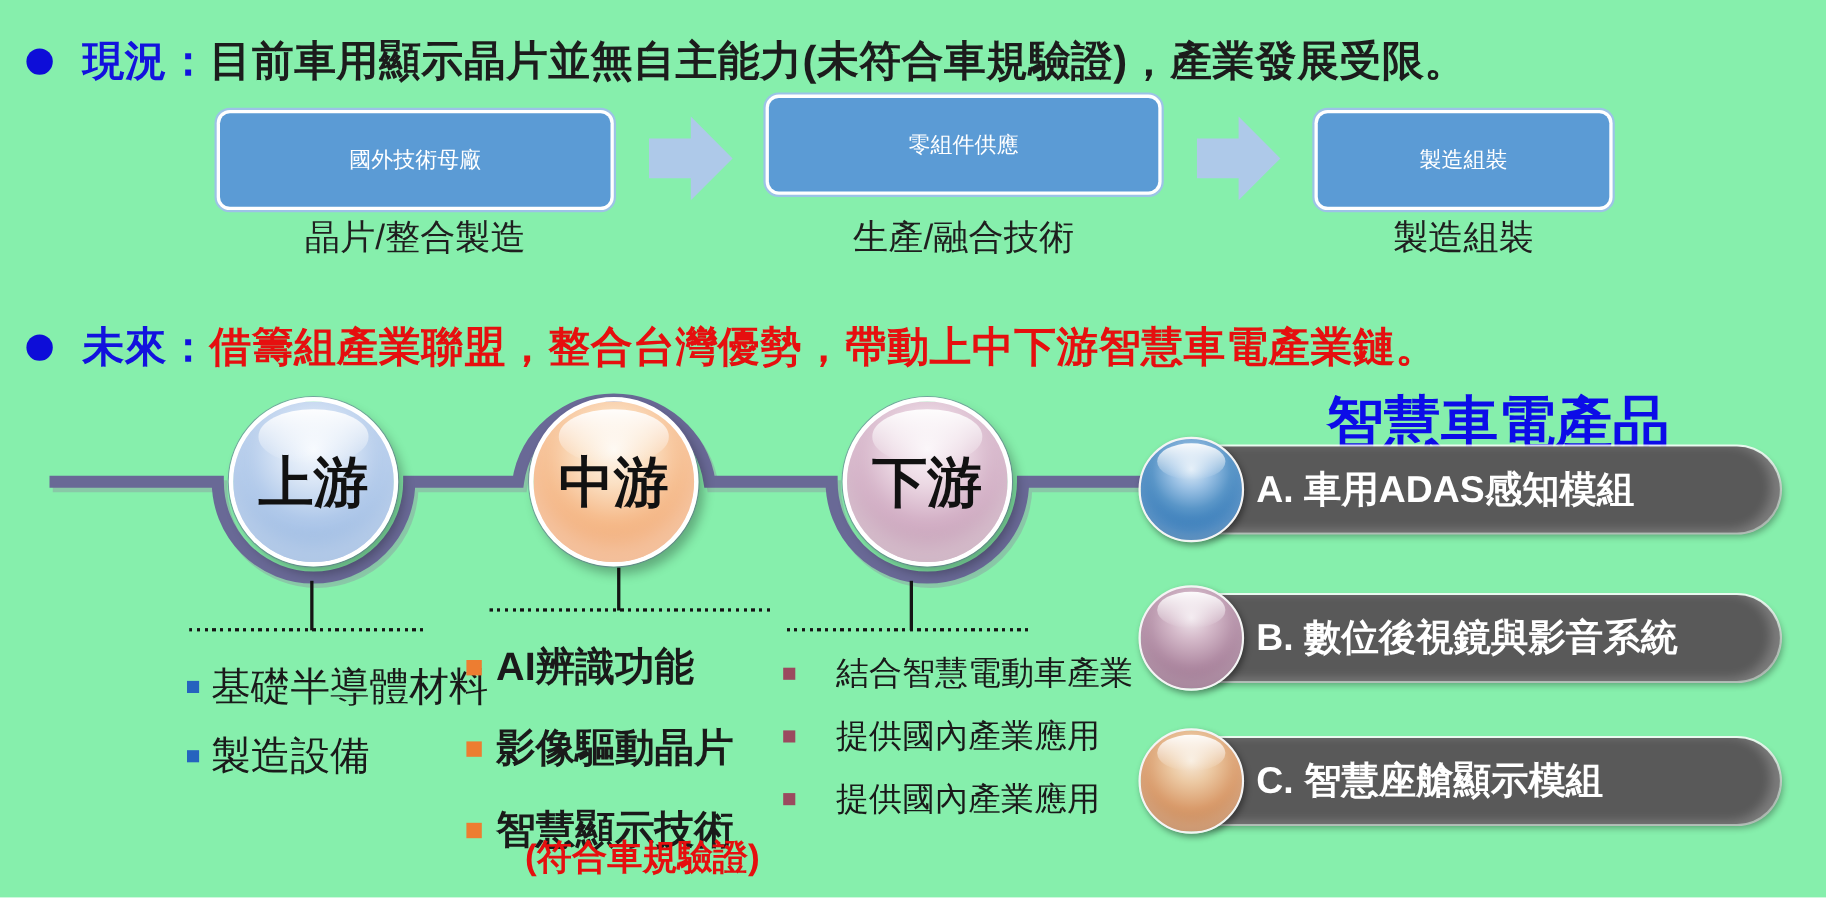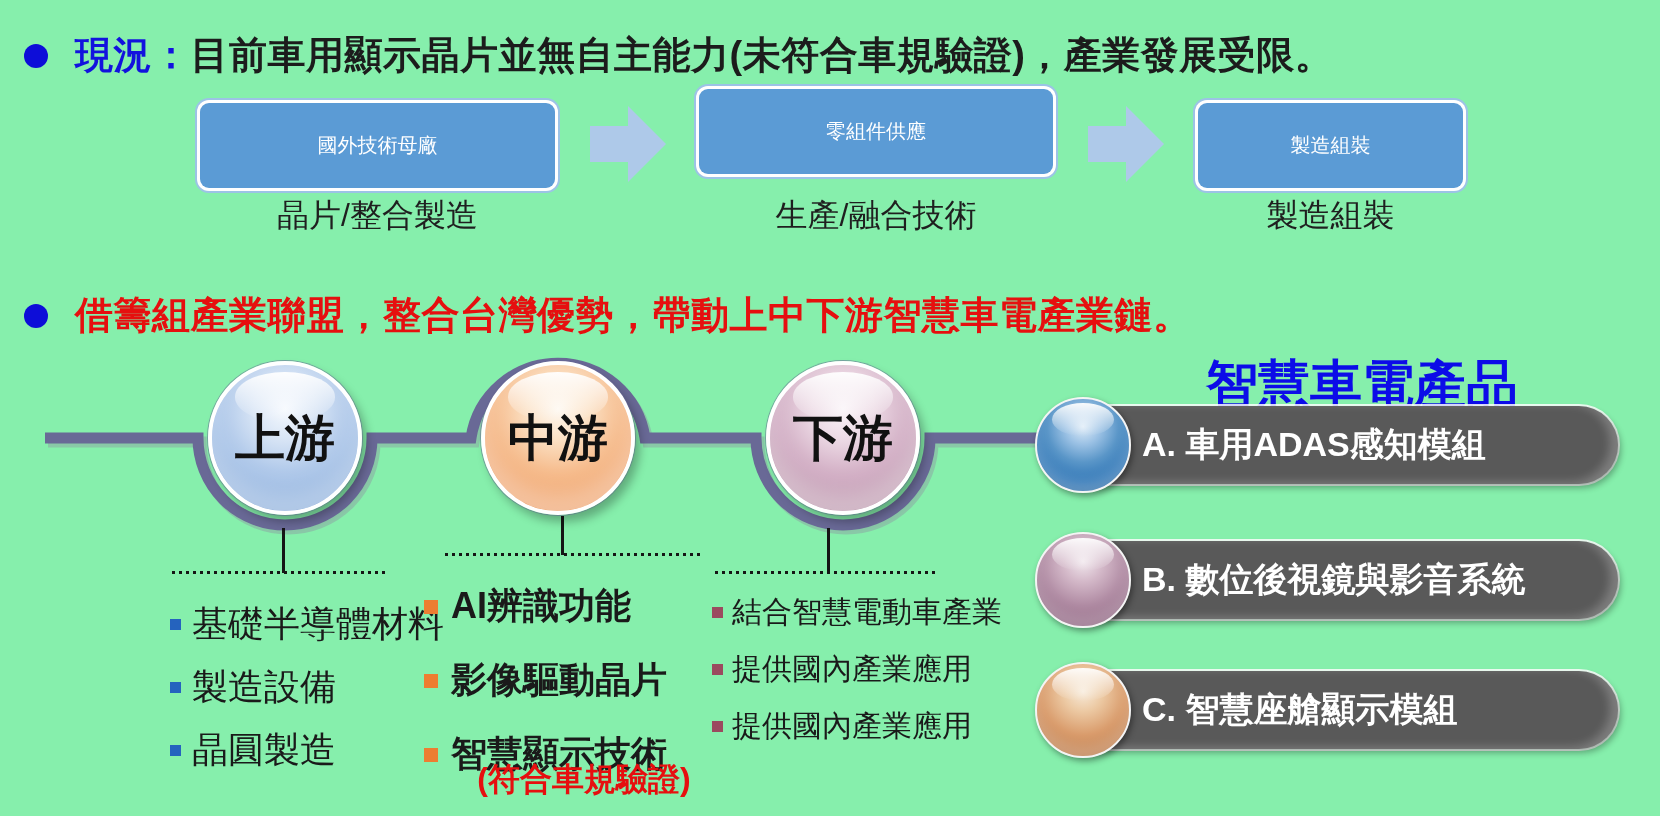--- a/index.html
+++ b/index.html
@@ -43,21 +43,21 @@
   .stage-list li{display:flex;align-items:center;white-space:nowrap;}
   .sq{flex:0 0 auto;display:inline-block;}
   .sq-blue{width:11px;height:11px;background:#2563be;margin-right:11px;}
   .sq-orange{width:14px;height:14px;background:#ed7d31;margin-right:13px;}
   .sq-mauve{width:11px;height:11px;background:#9b4a5f;margin-right:9px;}
   .list-left{left:170px;top:600px;font-size:36px;}
   .list-left li{margin-bottom:14px;}
   .list-mid{left:424px;top:582px;font-size:36px;font-weight:bold;}
   .list-mid li{margin-bottom:25px;}
   .list-right{left:712px;top:592px;font-size:30px;}
-  .list-right li{margin-bottom:16px;}
+  .list-right li{margin-bottom:16px;gap:28px;}
   .mid-note{position:absolute;left:444px;top:758px;width:280px;text-align:center;
     font-size:32px;font-weight:bold;color:#e60f0f;white-space:nowrap;}
   
   .prod-title{position:absolute;left:1206px;top:350px;width:290px;text-align:center;
     font-size:52px;font-weight:bold;color:#0c0ce8;white-space:nowrap;}
   .pbar{position:absolute;left:1056px;width:562px;height:78px;background:#595959;
     border-radius:40px;z-index:1;display:flex;align-items:center;padding-left:86px;
     box-sizing:border-box;color:#fff;font-weight:bold;font-size:34px;white-space:nowrap;
     box-shadow:3px 4px 6px rgba(0,0,0,.3),inset -8px -2px 10px rgba(255,255,255,.22),
       0 0 0 2px rgba(255,255,255,.85);}
@@ -97,20 +97,21 @@
   <svg class="farrow" style="left:1088px;" viewBox="0 0 78 80">
     <polygon points="0,22 38,22 38,2 76,40 38,78 38,58 0,58" fill="#AEC9E9"></polygon>
   </svg>
 
   <div class="fsub" style="left:200px;width:355px;">晶片/整合製造</div>
   <div class="fsub" style="left:699px;width:354px;">生產/融合技術</div>
   <div class="fsub" style="left:1198px;width:265px;">製造組裝</div>
 
   <div class="headline" style="top:290px;">
     <span class="dot"></span>
+    <span class="hl-accent">未來：</span>
     <span class="hl-red">借籌組產業聯盟，整合台灣優勢，帶動上中下游智慧車電產業鏈。</span>
   </div>
 
   <svg class="chain-svg" width="1060" height="270" viewBox="0 0 1060 270">
     <path d="M 45 108 H 198 A 87 87 0 0 0 372 108 H 471 A 88 88 0 0 1 645 108 H 756 A 87 87 0 0 0 930 108 H 1042" fill="none" stroke="#8f8f9f" stroke-opacity="0.4" stroke-width="11" transform="translate(3,4)"></path>
     <path d="M 45 108 H 198 A 87 87 0 0 0 372 108 H 471 A 88 88 0 0 1 645 108 H 756 A 87 87 0 0 0 930 108 H 1042" fill="none" stroke="#696996" stroke-width="11"></path>
   </svg>
 
   <div class="stage-circle grad-blue" style="left:208px;top:361px;">
     <span class="stage-label">上游</span>
@@ -130,24 +131,20 @@
   <div class="dotline" style="left:715px;top:571px;width:224px;"></div>
 
   <ul class="stage-list list-left">
     <li>
         <span class="sq sq-blue"></span>
         <span>基礎半導體材料</span>
       </li>
     <li>
         <span class="sq sq-blue"></span>
         <span>製造設備</span>
-      </li>
-    <li>
-        <span class="sq sq-blue"></span>
-        <span>晶圓製造</span>
       </li>
   </ul>
 
   <ul class="stage-list list-mid">
     <li>
         <span class="sq sq-orange"></span>
         <span>AI辨識功能</span>
       </li>
     <li>
         <span class="sq sq-orange"></span>

